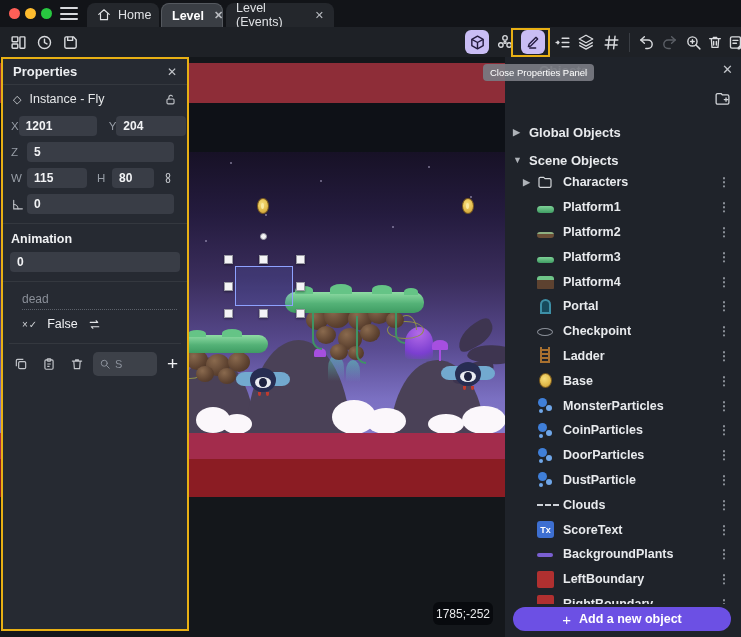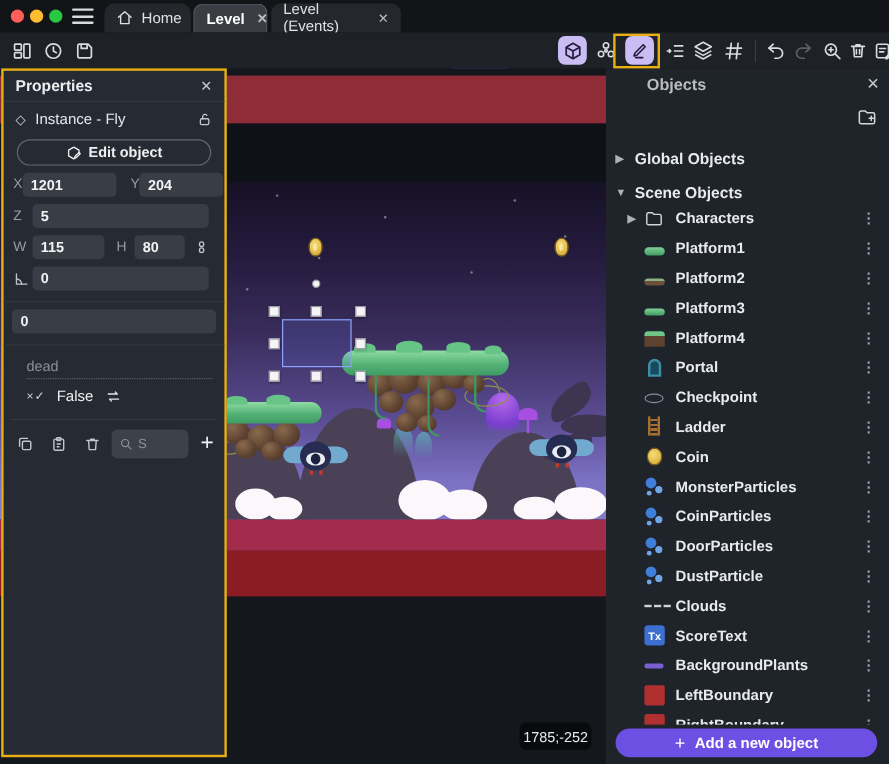--- a/index.html
+++ b/index.html
@@ -399,27 +399,20 @@
     <div class="inst-row">
       <span class="diamond">◇</span>
       <span>Instance - Fly</span>
       <span class="lock">
         <svg class="svgi" width="13" height="13" viewBox="0 0 24 24" fill="none" stroke="currentColor" stroke-width="2" stroke-linecap="round">
             <rect x="5.5" y="11" width="13" height="9" rx="2"></rect>
             <path d="M9 11V7.5A3.5 3.5 0 0 1 15.5 6"></path>
           </svg>
       </span>
     </div>
-    <div class="edit-btn">
-      <svg class="svgi" width="13" height="13" viewBox="0 0 24 24" fill="none" stroke="currentColor" stroke-width="2" stroke-linejoin="round">
-          <path d="M12 3l8 4.5v6M12 3L4 7.5v9L12 21l2-1"></path>
-          <path d="M13 20l1-3 6-6 2 2-6 6-3 1z"></path>
-        </svg>
-      <span>Edit object</span>
-    </div>
     <div class="frow">
       <span style="width:16px;">X</span>
       <input class="fin" style="width: 78px;" value="1201">
       <span style="width:15px;margin-left:12px;">Y</span>
       <input class="fin" style="width: 70px;" value="204">
     </div>
     <div class="frow">
       <span style="width:16px;">Z</span>
       <input class="fin" style="width: 147px;" value="5">
     </div>
@@ -438,20 +431,21 @@
     <div class="frow">
       <span style="width:16px;color:#c3c6cb;">
         <svg class="svgi" width="13" height="13" viewBox="0 0 24 24" fill="none" stroke="currentColor" stroke-width="2" stroke-linecap="round">
             <path d="M5 4v16h16"></path>
             <path d="M13 20a8 8 0 0 0-8-8"></path>
           </svg>
       </span>
       <input class="fin" style="width: 147px;" value="0">
     </div>
     <div class="divider"></div>
+    <div class="sec-title">Animation</div>
     <div class="frow" style="margin-left:7px;margin-right:7px;">
       <input class="fin" style="width: 100%;" value="0">
     </div>
     <div class="divider"></div>
     <div class="var-name">dead</div>
     <div class="var-val">
       <span class="bool-ic">×✓</span>
       <span>False</span>
       <span style="color:#e3e5e8;">
         <svg class="svgi" width="15" height="13" viewBox="0 0 24 24" fill="none" stroke="currentColor" stroke-width="2" stroke-linecap="round" stroke-linejoin="round">
@@ -556,21 +550,21 @@
           <span class="oic">
             <span class="oic-ladder" style="display:block;"></span>
           </span>
           <span>Ladder</span>
           <span class="kebab">⋮</span>
         </div>
       <div class="obj-row">
           <span class="oic">
             <span class="oic-coin" style="display:block;"></span>
           </span>
-          <span>Coin</span>
+          <span>Base</span>
           <span class="kebab">⋮</span>
         </div>
       <div class="obj-row">
           <span class="oic oic-part"></span>
           <span>MonsterParticles</span>
           <span class="kebab">⋮</span>
         </div>
       <div class="obj-row">
           <span class="oic oic-part"></span>
           <span>CoinParticles</span>
@@ -613,14 +607,15 @@
         </div>
     </div>
     <div class="add-bar">
       <div class="add-btn">
         <span style="font-size:15px;font-weight:normal;">+</span>
         <span>Add a new object</span>
       </div>
     </div>
   </div>
 
+  <div class="tooltip">Close Properties Panel</div>
 
 </div>
 
 </body></html>

